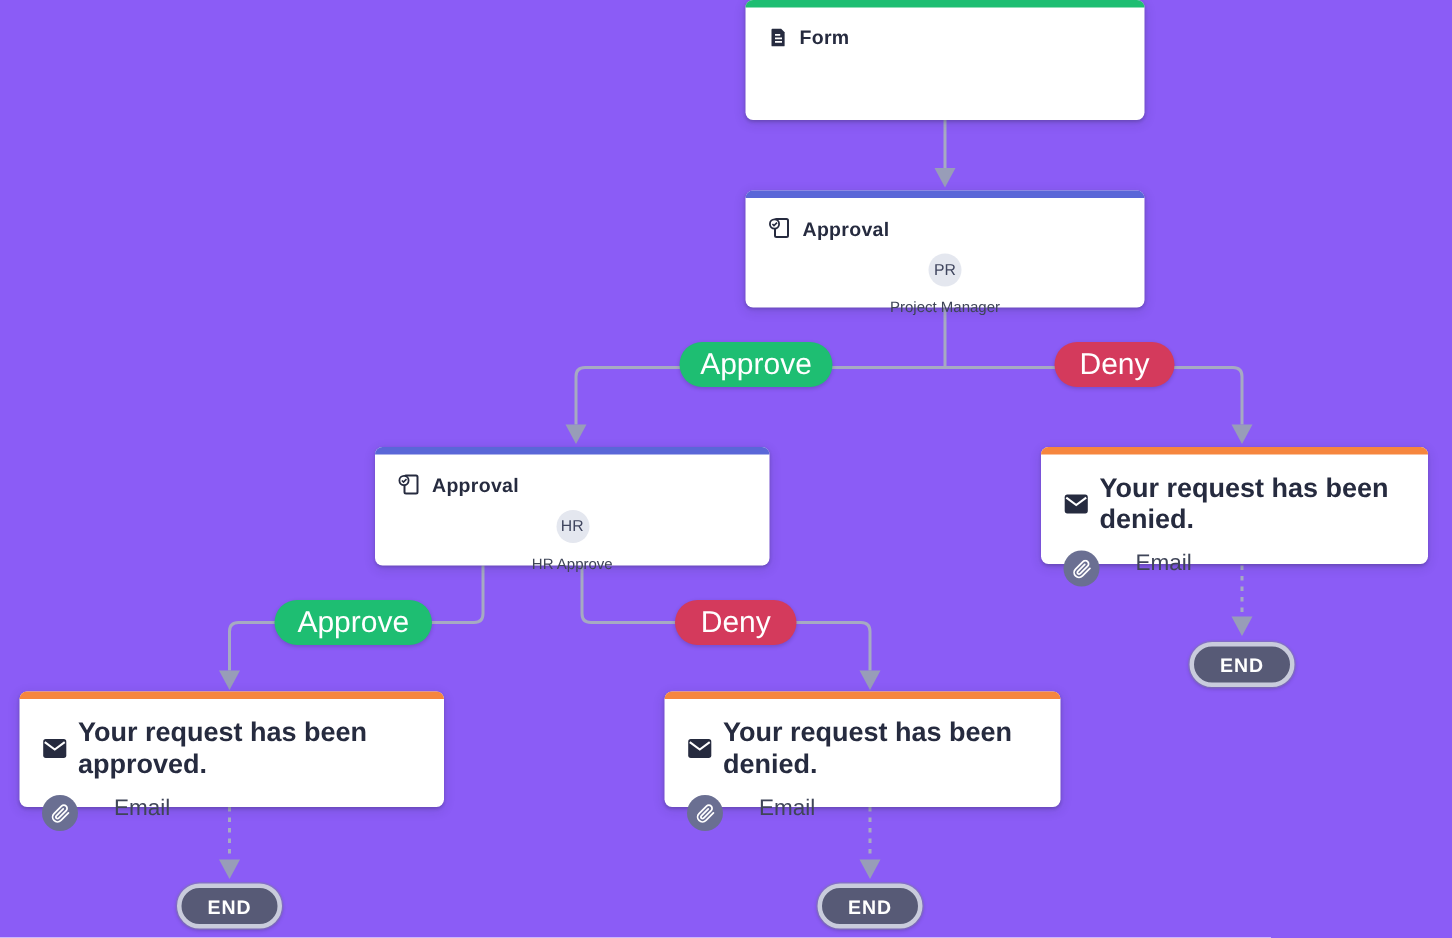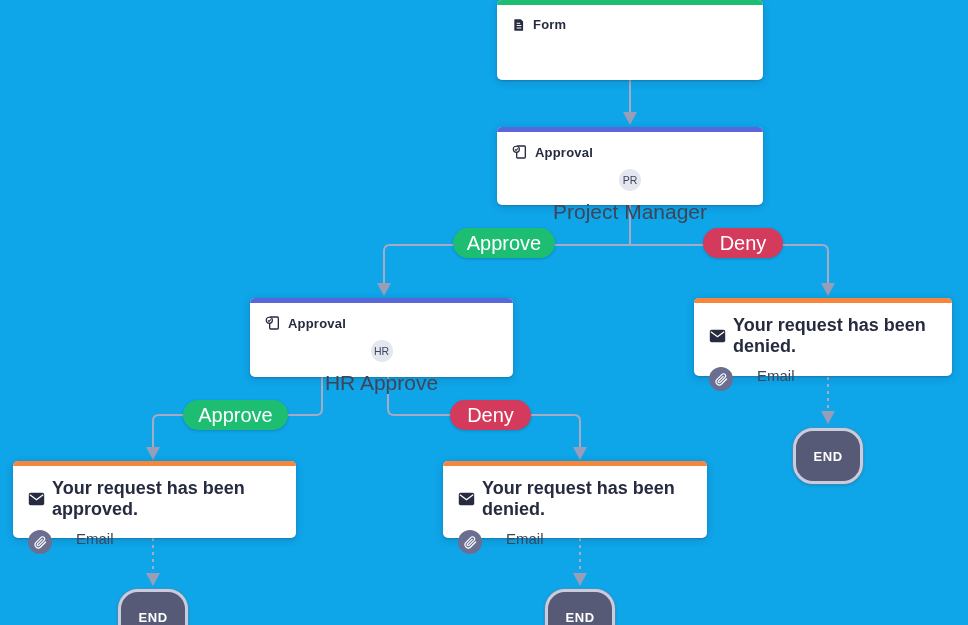--- a/index.html
+++ b/index.html
@@ -1,19 +1,19 @@
 <!DOCTYPE html>
 <html><head>
 <meta charset="utf-8">
 <style>
   html,body{margin:0;padding:0;background:#ffffff;}
   .canvas{
     position:relative;width:968px;height:625px;overflow:hidden;
     font-family:"Liberation Sans","DejaVu Sans",sans-serif;
-    background:#0ea5e9;
+    background:#8b5cf6;
   }
   svg.wires{position:absolute;left:0;top:0;z-index:1;}
   .wire{fill:none;stroke:#a6aac2;stroke-width:2;}
   .wire.dashed{stroke-dasharray:3 4;}
   .arrowhead{fill:#989db8;stroke:none;}
 
   .card{
     position:absolute;z-index:2;background:#ffffff;border-radius:5px;
     box-shadow:0 1px 2px rgba(30,35,60,.22),0 2px 8px rgba(30,35,60,.16);
   }
@@ -21,36 +21,36 @@
   .card-body{padding:12px 15px 10px 15px;}
   .type-row{display:flex;align-items:center;gap:7px;}
   .type-label{font-size:13px;font-weight:bold;color:#262b3f;letter-spacing:.2px;}
   .subject-label{font-size:18px;font-weight:bold;color:#262b3f;}
   .node-title{margin-top:9px;font-size:19px;color:#3c4254;}
   .person-row{display:flex;align-items:center;gap:9px;margin-top:9px;flex-direction:column;}
   .avatar{
     width:22px;height:22px;border-radius:50%;background:#e4e7ef;color:#3f455e;
     font-size:10.5px;display:flex;align-items:center;justify-content:center;
   }
-  .assignee{font-size:21px;color:#3f4558;}
+  .assignee{font-size:10px;color:#3f4558;}
   .chip-row{display:flex;align-items:flex-start;gap:24px;margin-top:10px;}
   .chip{
     width:24px;height:24px;border-radius:50%;background:#6a6f92;
     display:flex;align-items:center;justify-content:center;
   }
   .channel{font-size:15px;color:#3f4558;}
 
   .pill{
     position:absolute;z-index:3;height:30px;border-radius:15px;
     display:flex;align-items:center;justify-content:center;
     color:#ffffff;font-size:20px;box-shadow:0 1px 3px rgba(0,0,0,.18);
   }
 
   .end{
-    position:absolute;z-index:3;width:70px;height:56px;border-radius:20px;
+    position:absolute;z-index:3;width:70px;height:30px;border-radius:20px;
     box-sizing:border-box;border:3px solid #c9ccdc;
     display:flex;align-items:center;justify-content:center;
     color:#ffffff;font-size:13px;font-weight:bold;letter-spacing:.6px;
     box-shadow:0 0 0 1px rgba(130,136,165,.45),0 1px 3px rgba(0,0,0,.25);
   }
   .icon{flex:0 0 auto;display:block;}
 </style>
 </head>
 <body>
 

